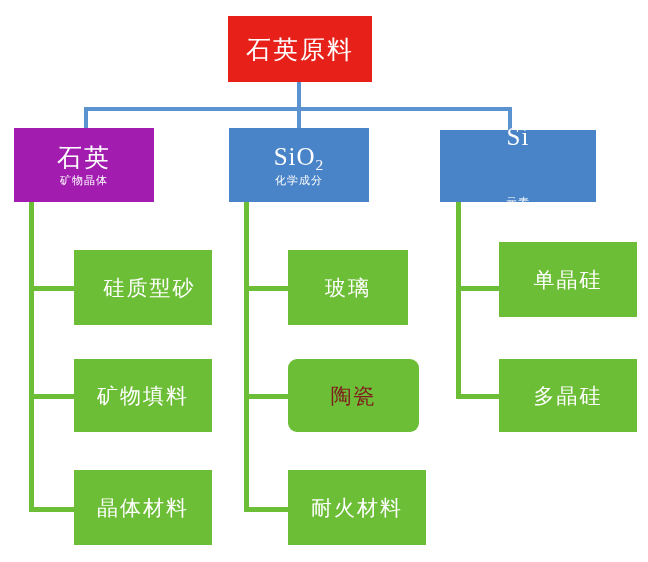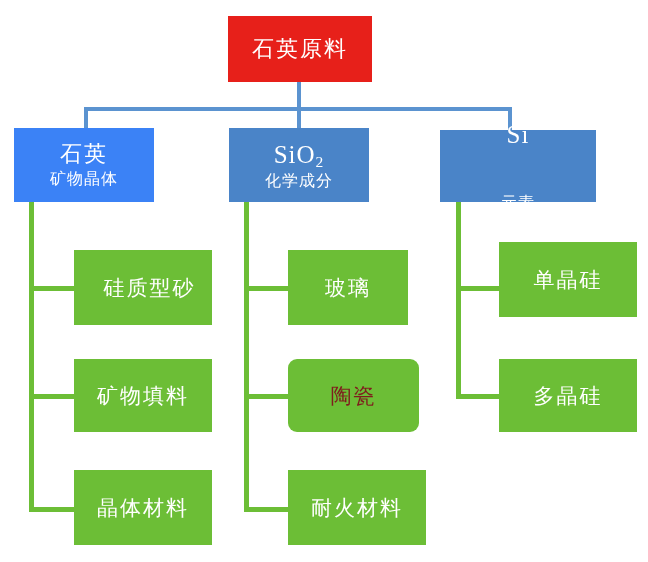--- a/index.html
+++ b/index.html
@@ -32,37 +32,37 @@
   .node-root {
     background: #e7201a;
   }
   .node-level2 {
     background: #4a84c8;
   }
   .node-leaf {
     background: #6cbe36;
   }
   .title-main {
-    font-size: 22px;
+    font-size: 25px;
     letter-spacing: 2px;
     font-weight: 400;
   }
   .title-main-serif {
     font-family: "Liberation Serif", "DejaVu Serif", serif;
     font-size: 25px;
     letter-spacing: 1px;
   }
   .title-main-serif sub {
     font-size: 0.62em;
     vertical-align: baseline;
     position: relative;
     bottom: -0.28em;
   }
   .title-sub {
-    font-size: 16px;
+    font-size: 11px;
     letter-spacing: 1px;
     margin-top: 3px;
   }
   .leaf-label {
     font-size: 21px;
     letter-spacing: 2px;
   }
   .conn {
     position: absolute;
     z-index: 1;
@@ -96,21 +96,21 @@
   <div class="conn conn-green" style="left: 244px; top: 507px; width: 46px; height: 5px; background: rgb(108, 190, 54);"></div>
 
   <div class="conn conn-green" style="left: 456px; top: 202px; width: 5px; height: 197px; background: rgb(108, 190, 54);"></div>
   <div class="conn conn-green" style="left: 456px; top: 286px; width: 44px; height: 5px; background: rgb(108, 190, 54);"></div>
   <div class="conn conn-green" style="left: 456px; top: 394px; width: 44px; height: 5px; background: rgb(108, 190, 54);"></div>
 
   <div class="node node-root" style="left: 228px; top: 16px; width: 144px; height: 66px; background: rgb(231, 32, 26); color: rgb(255, 255, 255);">
     <span class="title-main">石英原料</span>
   </div>
 
-  <div class="node node-level2" style="left: 14px; top: 128px; width: 140px; height: 74px; background: #3b82f6; color: rgb(255, 255, 255);">
+  <div class="node node-level2" style="left: 14px; top: 128px; width: 140px; height: 74px; background: #a21caf; color: rgb(255, 255, 255);">
     <span class="title-main">石英</span>
     <span class="title-sub">矿物晶体</span>
   </div>
 
   <div class="node node-level2" style="left: 229px; top: 128px; width: 140px; height: 74px; background: rgb(74, 132, 200); color: rgb(255, 255, 255);">
     <span class="title-main-serif"><span>SiO</span><sub>2</sub></span>
     <span class="title-sub">化学成分</span>
   </div>
 
   <div class="node node-level2" style="left: 440px; top: 130px; width: 156px; height: 72px; background: rgb(74, 132, 200); color: rgb(255, 255, 255); gap: 42px;">

